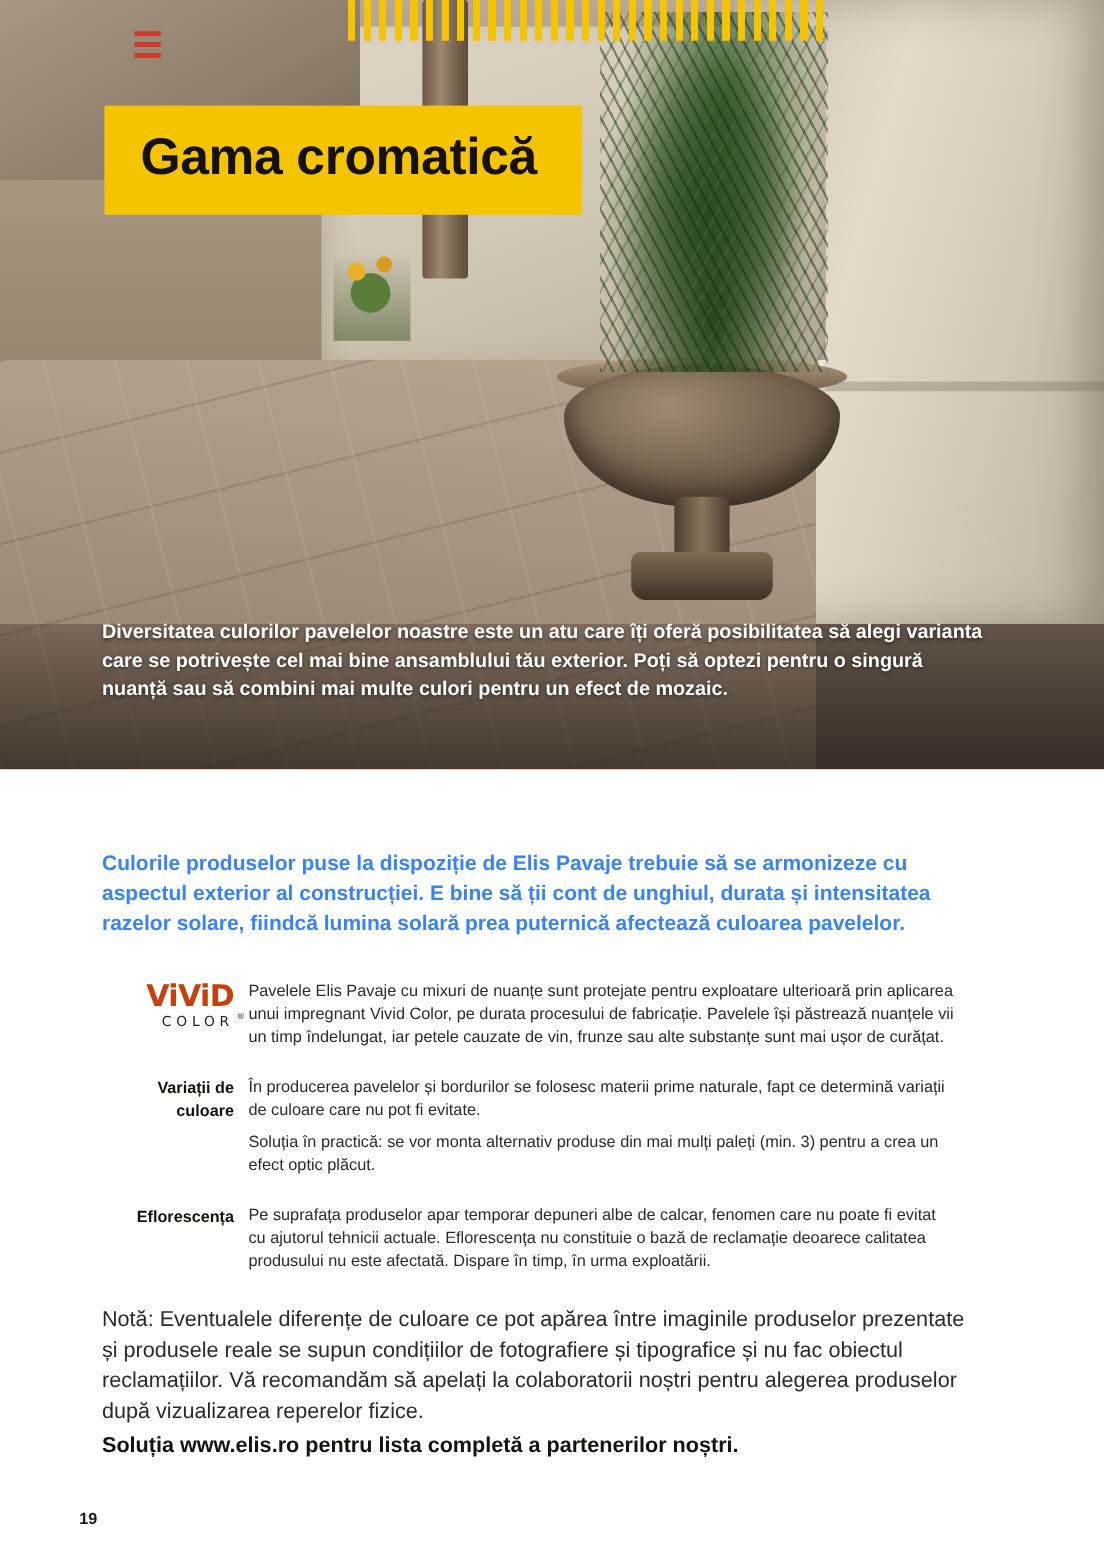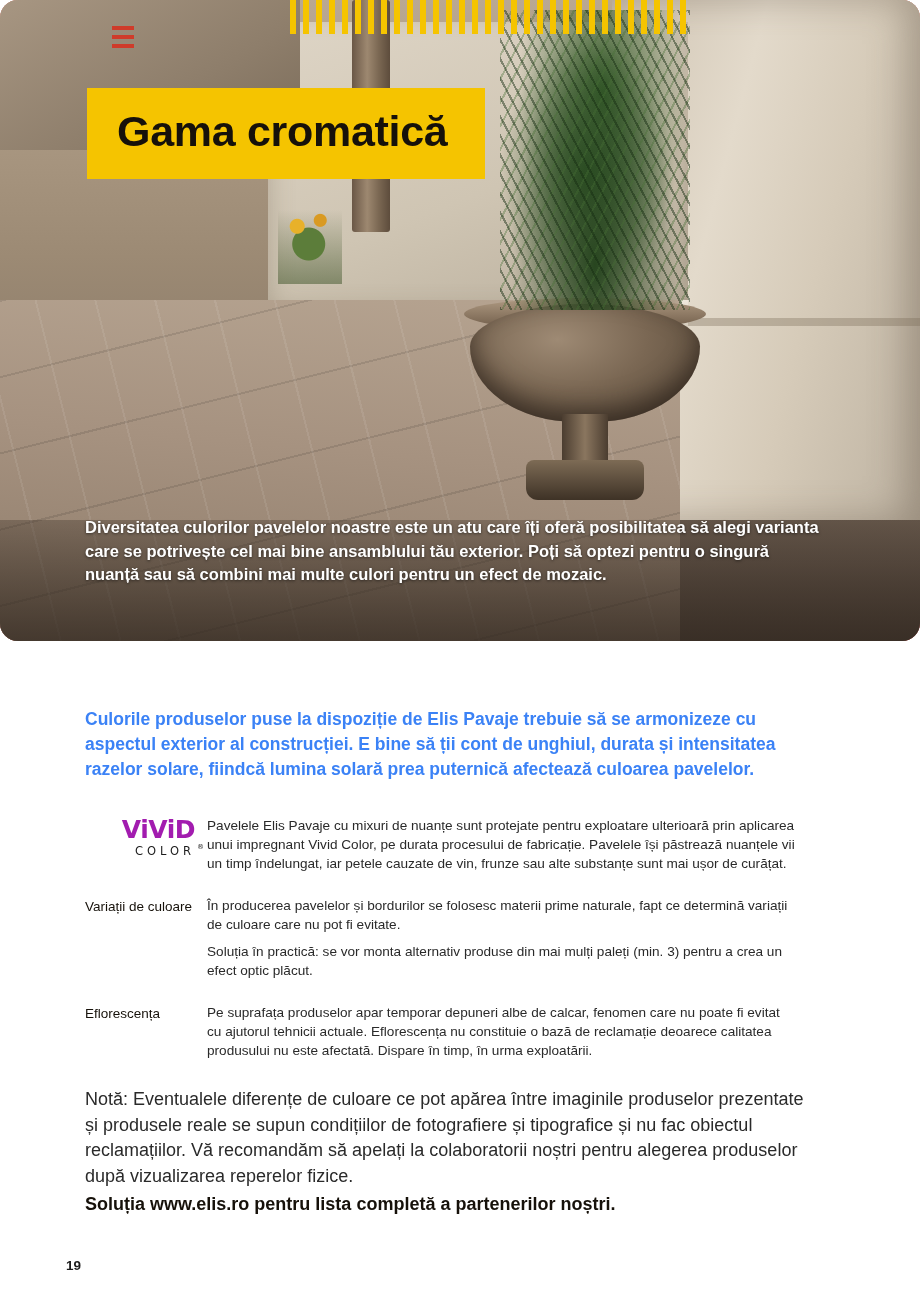--- a/index.html
+++ b/index.html
@@ -14,21 +14,20 @@
     position: relative;
   }
 
   
   .hero {
     position: relative;
     width: 920px;
     height: 641px;
     overflow: hidden;
     background: #ef4444;
-    border-radius: 18px;
   }
   
   .photo-base {
     position: absolute;
     inset: 0;
     background:
       linear-gradient(180deg, #b9a893 0%, #ab9983 18%, #9c8a74 40%, #8a7a68 64%, #6f6054 88%, #5a4d43 100%);
   }
   .photo-wall-right {
     position: absolute;
@@ -170,23 +169,24 @@
 
   .rows { margin-top: 34px; }
   .row {
     display: flex;
     align-items: flex-start;
     margin-bottom: 22px;
   }
   .row-label {
     width: 122px;
     flex: 0 0 122px;
+    text-align: right;
     padding-right: 12px;
     font-size: 13.5px;
-    font-weight: normal;
+    font-weight: bold;
     line-height: 1.42;
     color: #16110a;
     padding-top: 1px;
   }
   .row-body {
     flex: 1 1 auto;
     font-size: 13.6px;
     line-height: 1.43;
     color: #2a2a2a;
     max-width: 590px;
@@ -198,21 +198,21 @@
   .vivid-logo {
     width: 122px; flex: 0 0 122px;
     padding-right: 12px;
     display: flex; flex-direction: column; align-items: flex-end;
     padding-top: 2px;
   }
   .vivid-word {
     font-size: 25px;
     font-weight: bold;
     letter-spacing: -0.5px;
-    color: #a21caf;
+    color: #c2410c;
     line-height: .95;
     font-family: "DejaVu Sans", sans-serif;
   }
   .vivid-sub {
     font-size: 11.5px;
     letter-spacing: 4px;
     color: #1b1b1b;
     margin-top: 3px;
     position: relative;
     font-family: "DejaVu Sans", sans-serif;

